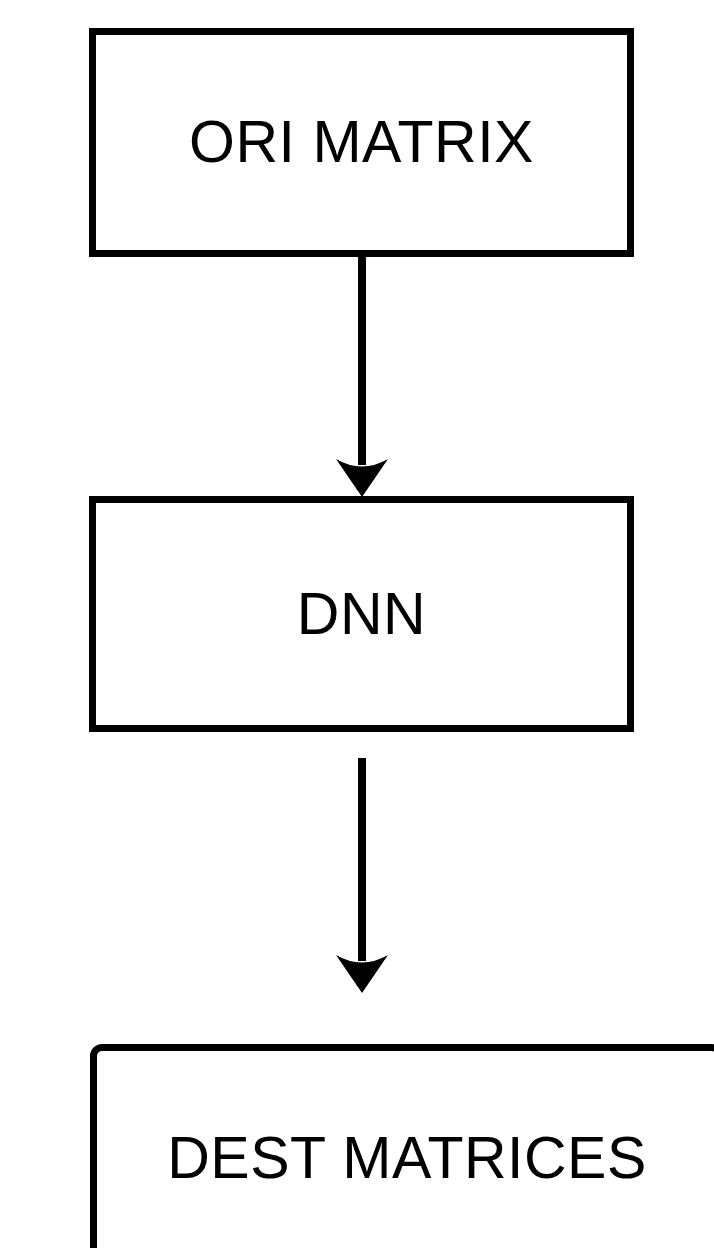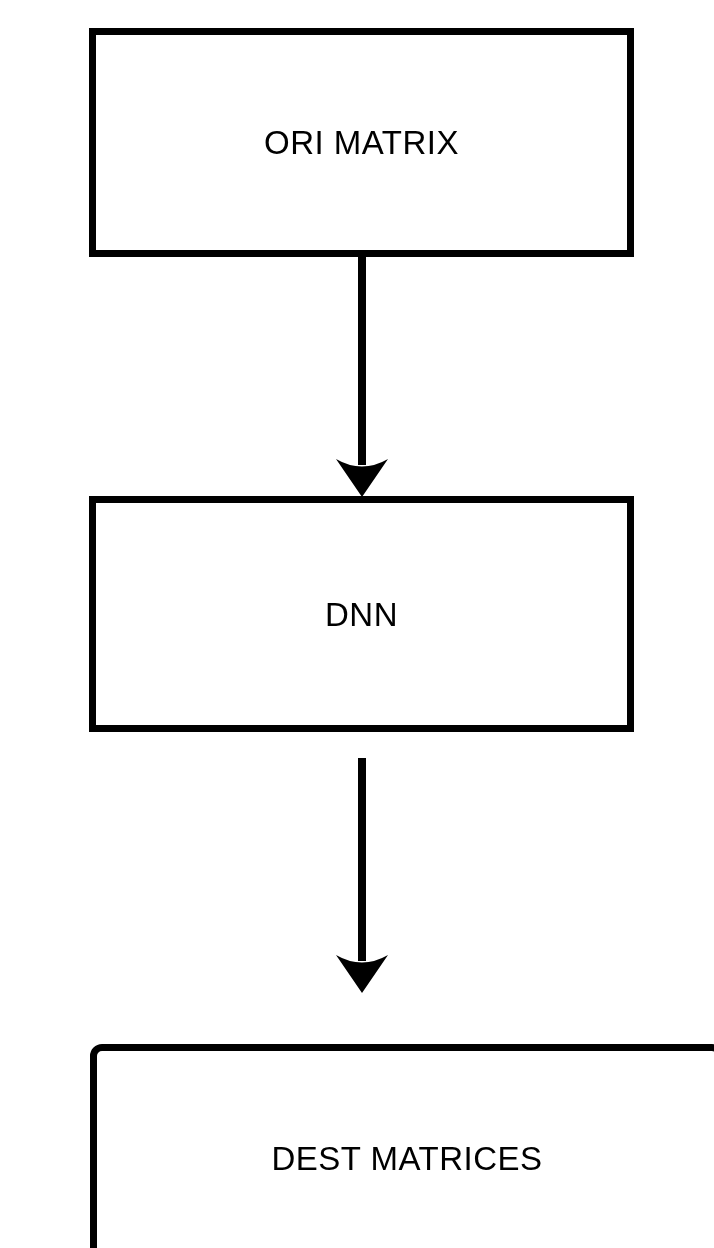--- a/index.html
+++ b/index.html
@@ -21,21 +21,21 @@
   }
   .node {
     position: absolute;
     border: 7px solid var(--stroke);
     background: var(--bg);
     display: flex;
     align-items: center;
     justify-content: center;
   }
   .node-label {
-    font-size: 33px;
+    font-size: 59px;
     letter-spacing: 0.5px;
     color: var(--text);
     white-space: nowrap;
     line-height: 1;
   }
   #node-ori    { left: 89px; top: 28px;  width: 545px; height: 229px; }
   #node-dnn    { left: 89px; top: 496px; width: 545px; height: 236px; }
   #node-dest   { left: 90px; top: 1044px; width: 634px; height: 229px; border-radius: 12px; }
   .connector {
     position: absolute;

